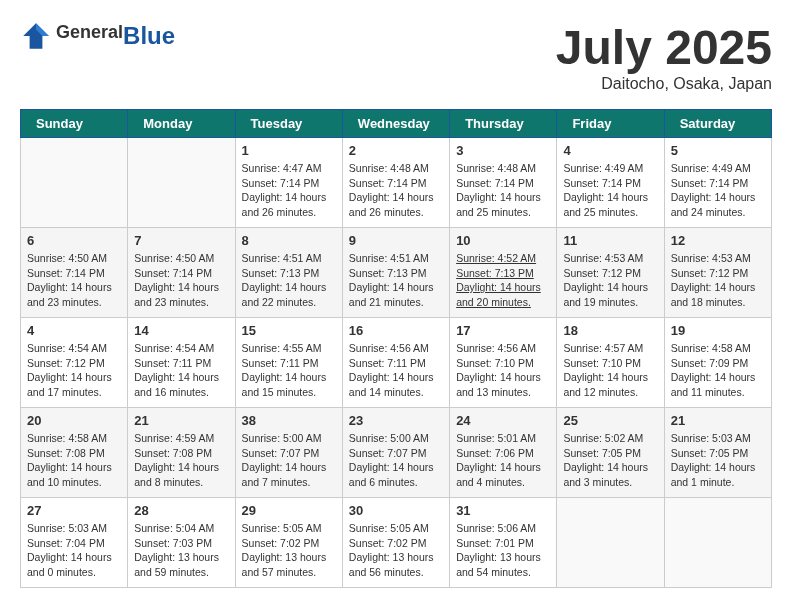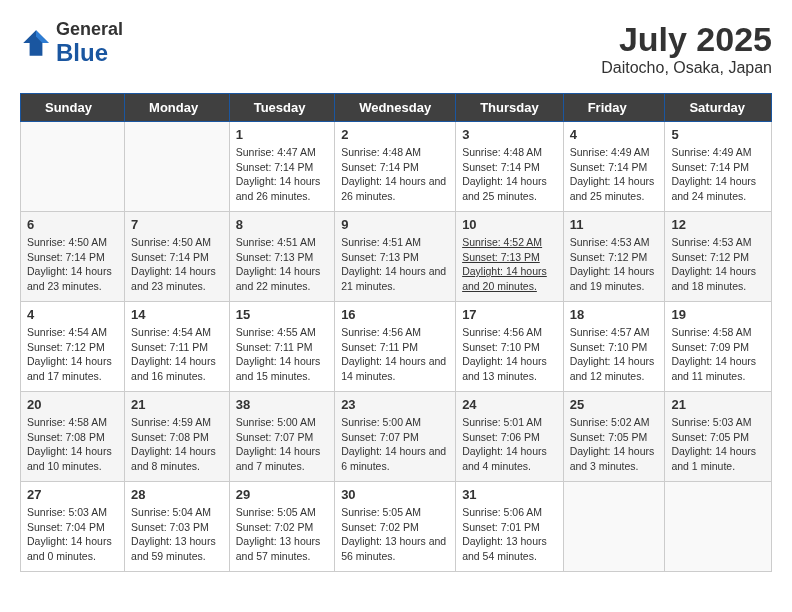--- a/index.html
+++ b/index.html
@@ -16,59 +16,59 @@
       align-items: flex-start;
       margin-bottom: 16px;
     }
     .logo {
       display: flex;
       align-items: center;
       gap: 4px;
     }
     .logo-text {
       display: flex;
-      flex-direction: column;
+      flex-direction: row;
       line-height: 1.1;
     }
     .logo-general {
       font-size: 18px;
       font-weight: bold;
       color: #333;
     }
     .logo-blue {
       font-size: 24px;
       font-weight: bold;
       color: #1a56a0;
     }
     .logo-icon {
       width: 32px;
       height: 32px;
     }
     .title-block {
       text-align: right;
     }
     .month-title {
-      font-size: 34px;
+      font-size: 48px;
       font-weight: bold;
       color: #333;
     }
     .location {
       font-size: 16px;
       color: #333;
     }
     .calendar {
       width: 100%;
       border-collapse: collapse;
       border: 1px solid #ccc;
     }
     .calendar th {
-      background-color: #404040;
+      background-color: #0f766e;
       color: #fff;
       text-align: left;
-      padding: 6px 24px;
+      padding: 6px 15px;
       font-size: 13px;
       border: 1px solid #1a56a0;
     }
     .calendar td {
       border: 1px solid #ccc;
       vertical-align: top;
       padding: 5px 6px;
       width: calc(100% / 7);
       min-height: 80px;
       height: 90px;

